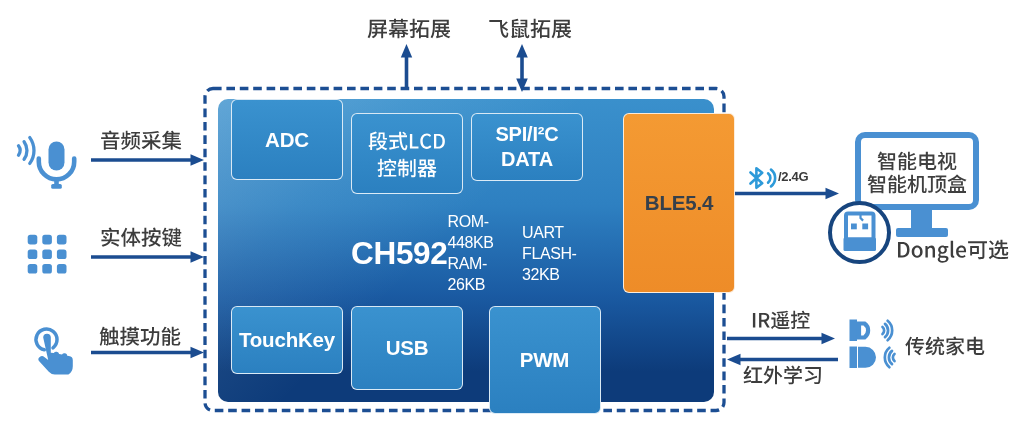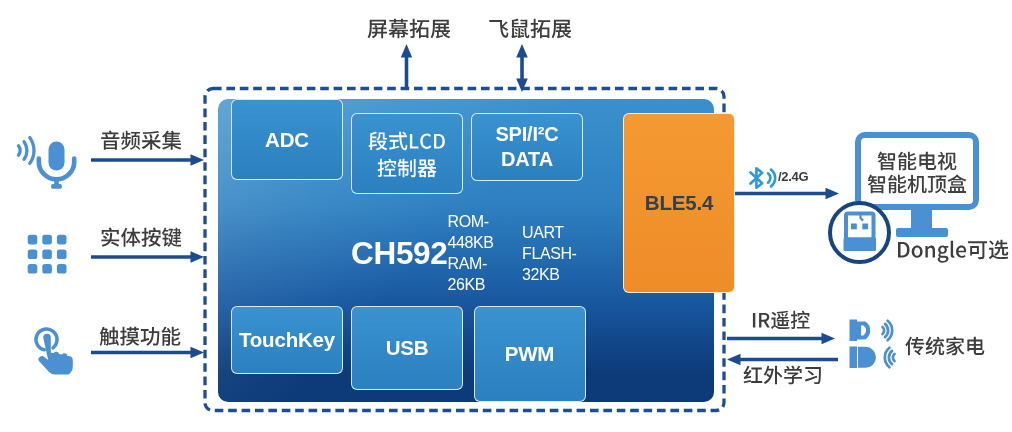--- a/index.html
+++ b/index.html
@@ -75,21 +75,21 @@
   <div class="chip">
     <div class="blk " style="left:13.5px;top:0;width:112px;height:81px">
         <span>ADC</span>
       </div>
 <div class="blk " style="left:13.5px;top:207px;width:112px;height:68px">
         <span>TouchKey</span>
       </div>
 <div class="blk " style="left:133.5px;top:207px;width:112px;height:84px">
         <span>USB</span>
       </div>
-<div class="blk " style="left:256px;top:207px;width:112px;height:96px">
+<div class="blk " style="left:271px;top:207px;width:112px;height:108px">
         <span>PWM</span>
       </div>
 <div class="blk" style="left:133.5px;top:14px;width:112px;height:81px" aria-label="段式LCD"></div>
 <div class="blk" style="left:253.5px;top:14px;width:112px;height:68px;font-size:20px;line-height:25px">
         <span>SPI/I²C</span>
         <span>DATA</span>
       </div>
 <div class="blk orange" style="left:373.5px;top:14px;width:112px;height:180px">
         <span>BLE5.4</span>
       </div>

